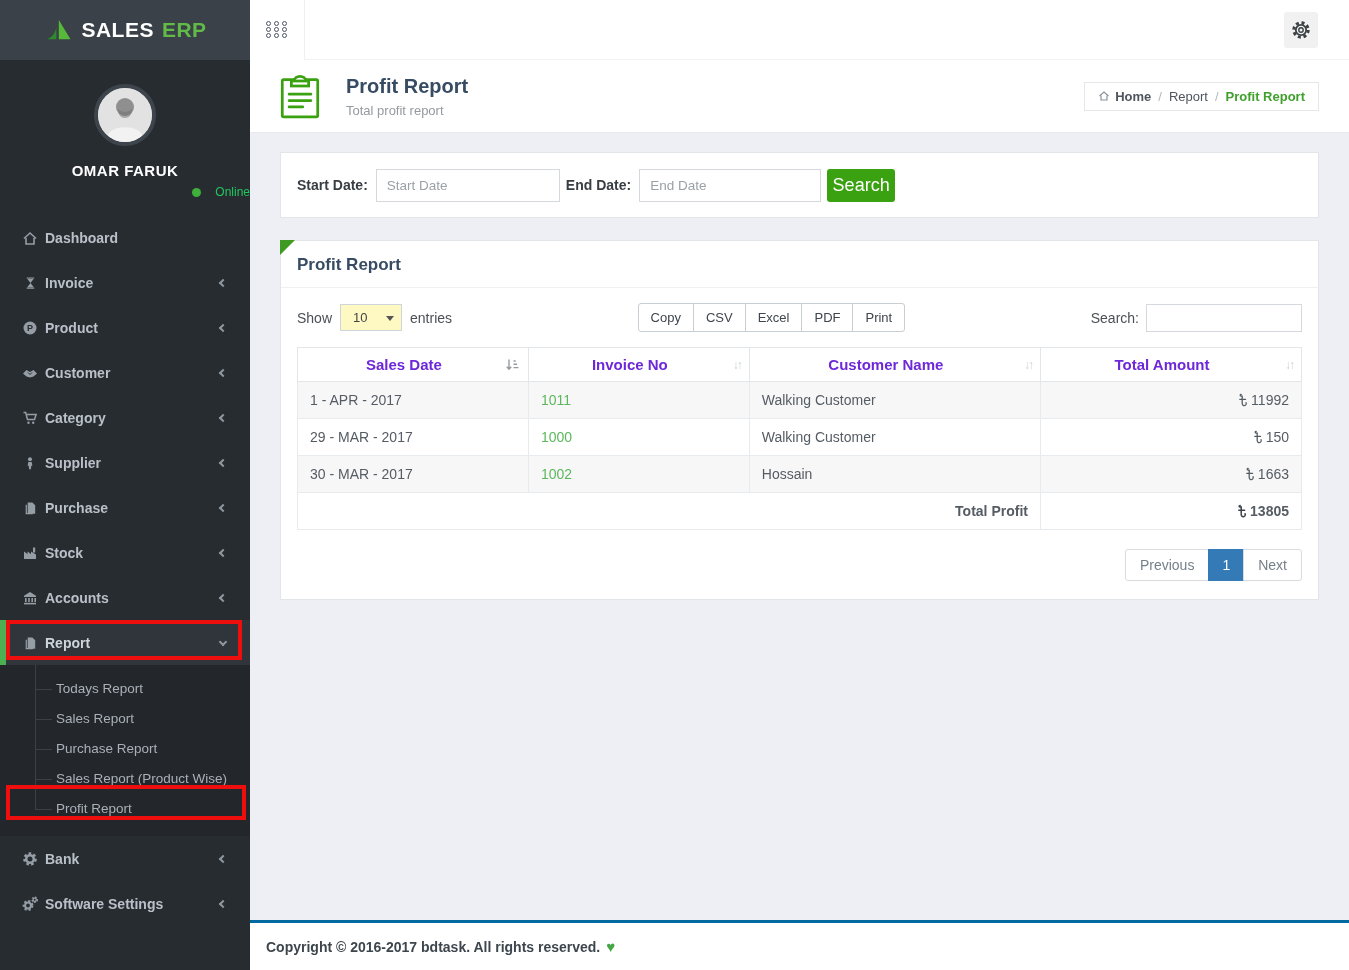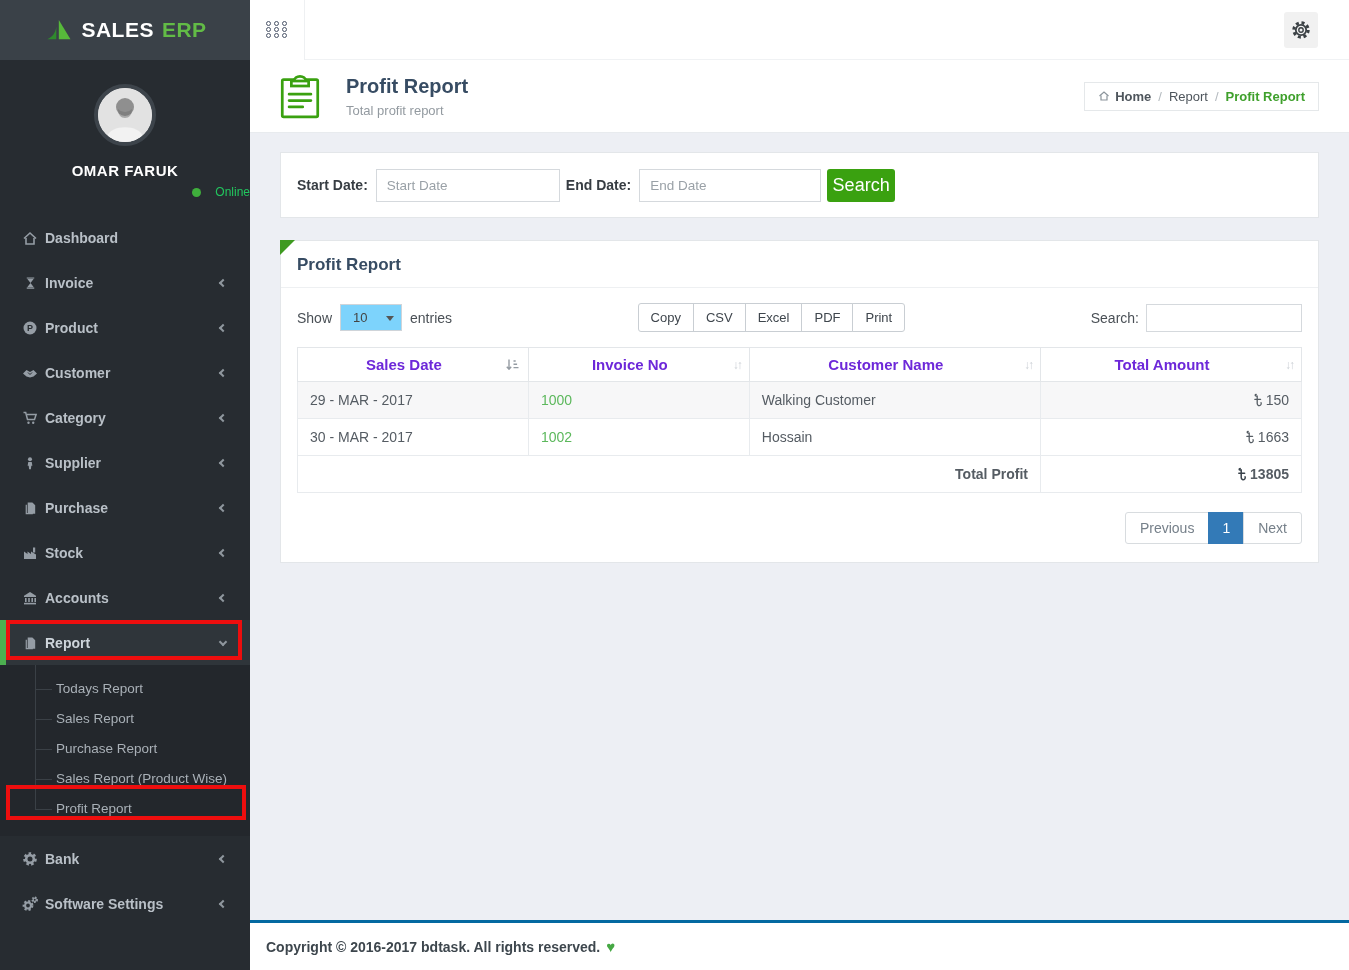--- a/index.html
+++ b/index.html
@@ -88,21 +88,21 @@
     font-family:"Liberation Sans",sans-serif; }
 
   .report-card { position:relative; margin-top:22px; padding-bottom:18px; }
   .ribbon { position:absolute; top:-1px; left:-1px; width:0; height:0;
     border-top:15px solid #3e9a20; border-right:15px solid transparent; }
   .rc-title { padding:14px 16px 12px; font-size:17px; font-weight:bold;
     color:#374c63; border-bottom:1px solid #eef0f2; }
   .toolbar { display:flex; align-items:center; padding:15px 16px 13px; }
   .tb-text { font-size:14px; color:#4a5056; }
   .sel-wrap { position:relative; display:inline-block; width:62px; height:27px;
-    border:1px solid #cfd4d9; margin:0 8px; background:#7dd3fc; }
+    border:1px solid #cfd4d9; margin:0 8px; background:#fef9c3; }
   .sel-wrap::after { content:""; position:absolute; right:7px; top:11px; width:0; height:0;
     border-left:4px solid transparent; border-right:4px solid transparent;
     border-top:5px solid #555; pointer-events:none; }
   .sel-wrap select { appearance:none; -webkit-appearance:none; border:none; width:100%;
     height:100%; background:transparent; font-size:13px; color:#444; padding:0 0 0 12px;
     font-family:"Liberation Sans",sans-serif; cursor:pointer; }
   .exp-group { margin:0 auto; display:flex; }
   .exp { padding:6px 12px; border:1px solid #c9ced3; background:#fff; color:#3f464d;
     font-size:13px; margin-left:-1px; cursor:pointer; font-family:"Liberation Sans",sans-serif; }
   .exp:first-child { border-radius:3px 0 0 3px; margin-left:0; }
@@ -443,20 +443,31 @@
                 <span class="sort sort-both"></span>
               </th>
               <th>
                 <span>Total Amount</span>
                 <span class="sort sort-both"></span>
               </th>
             </tr>
           </thead>
           <tbody>
             <tr>
+              <td>1 - APR - 2017</td>
+              <td>
+                <a class="inv-link">1011</a></td>
+              <td>Walking Customer</td>
+              <td class="col-amt">
+                <svg class="taka" width="10" height="14" viewBox="0 0 10 14" fill="none" stroke="#555c63" stroke-width="1.3" stroke-linecap="round">
+                  <path d="M3.2 1.5 C1.8 1.5 1.8 3.1 3.2 3.1 L4.2 3.1 L4.2 10.6 C4.2 12.6 6.4 13.3 7.7 11.9 C8.3 11.2 8.4 10.4 8.1 9.7"></path>
+                  <path d="M1.8 6.3 H7.6"></path>
+                  </svg><span class="amt-val">11992</span></td>
+            </tr>
+            <tr>
               <td>29 - MAR - 2017</td>
               <td>
                 <a class="inv-link">1000</a></td>
               <td>Walking Customer</td>
               <td class="col-amt">
                 <svg class="taka" width="10" height="14" viewBox="0 0 10 14" fill="none" stroke="#555c63" stroke-width="1.3" stroke-linecap="round">
                   <path d="M3.2 1.5 C1.8 1.5 1.8 3.1 3.2 3.1 L4.2 3.1 L4.2 10.6 C4.2 12.6 6.4 13.3 7.7 11.9 C8.3 11.2 8.4 10.4 8.1 9.7"></path>
                   <path d="M1.8 6.3 H7.6"></path>
                   </svg><span class="amt-val">150</span></td>
             </tr>

